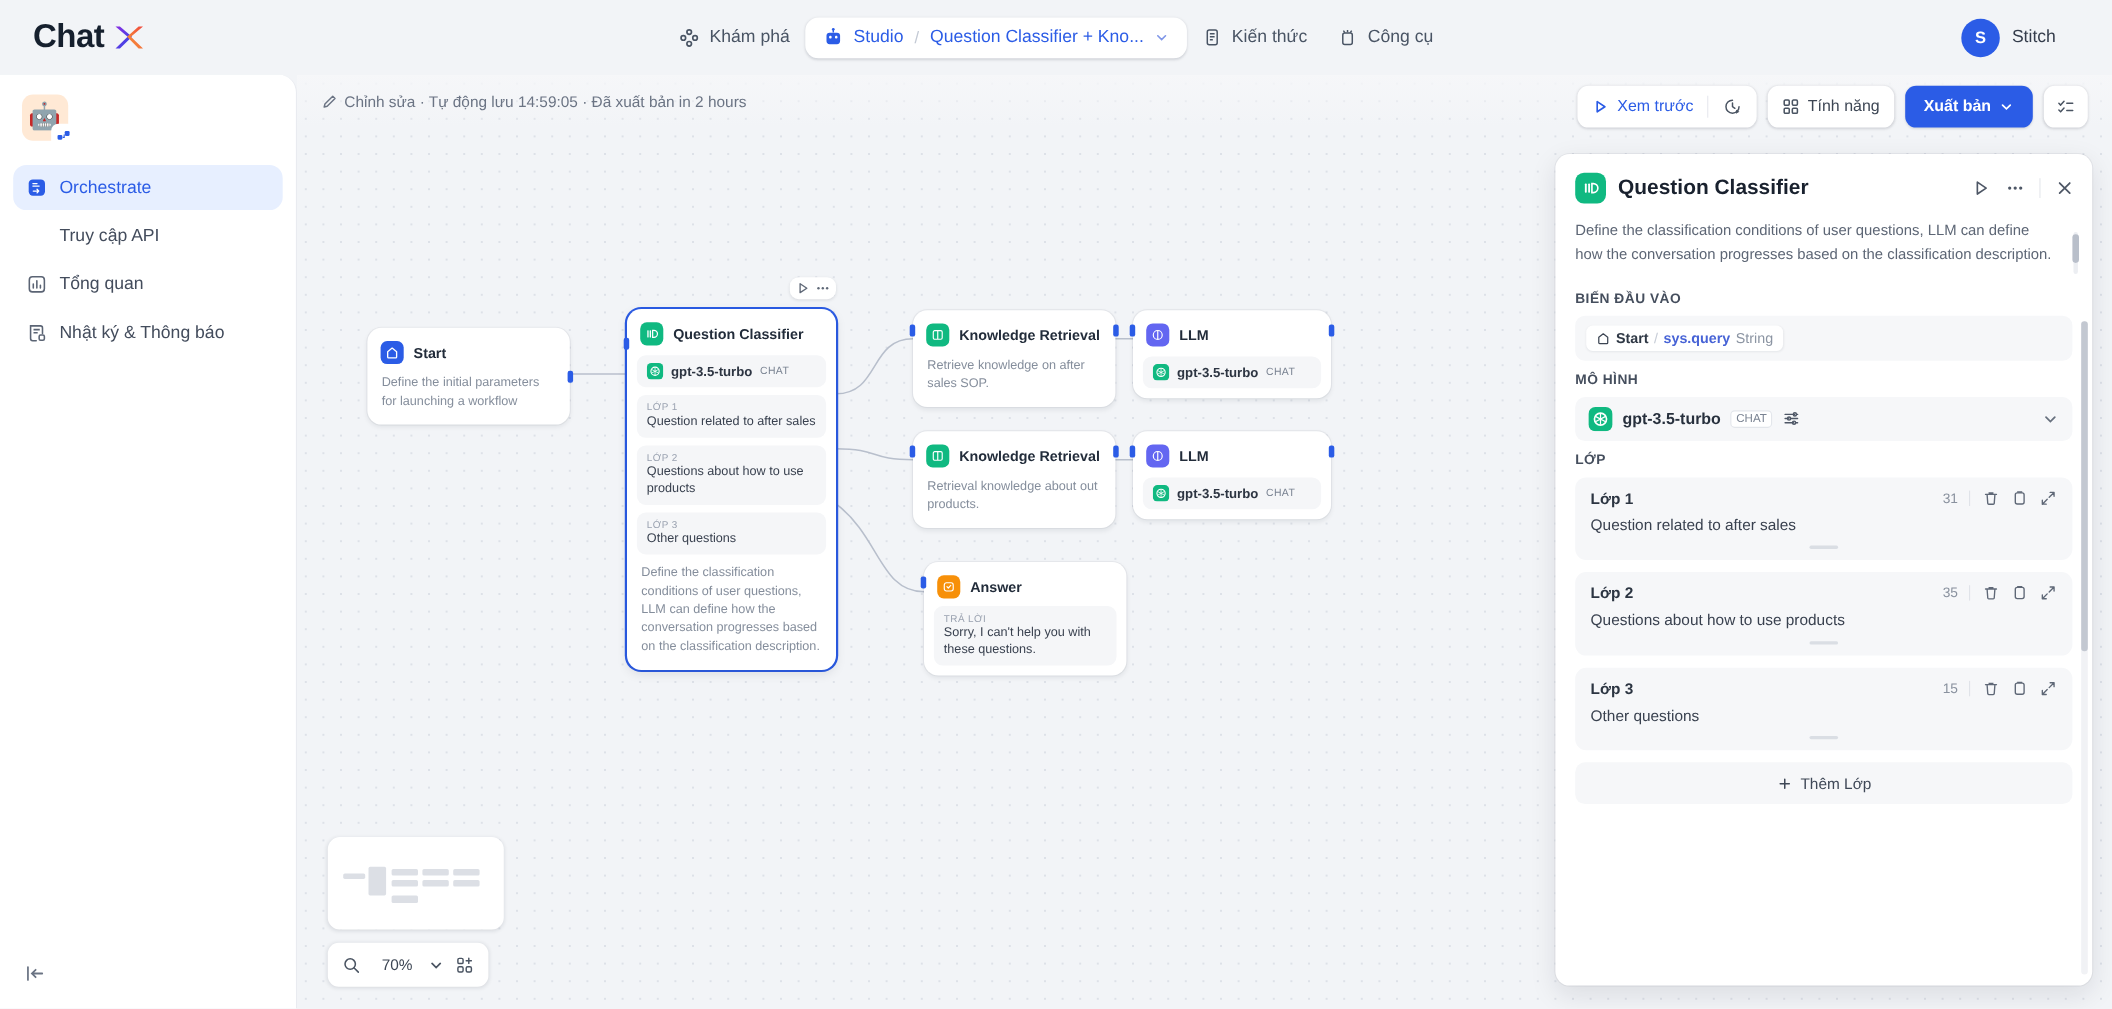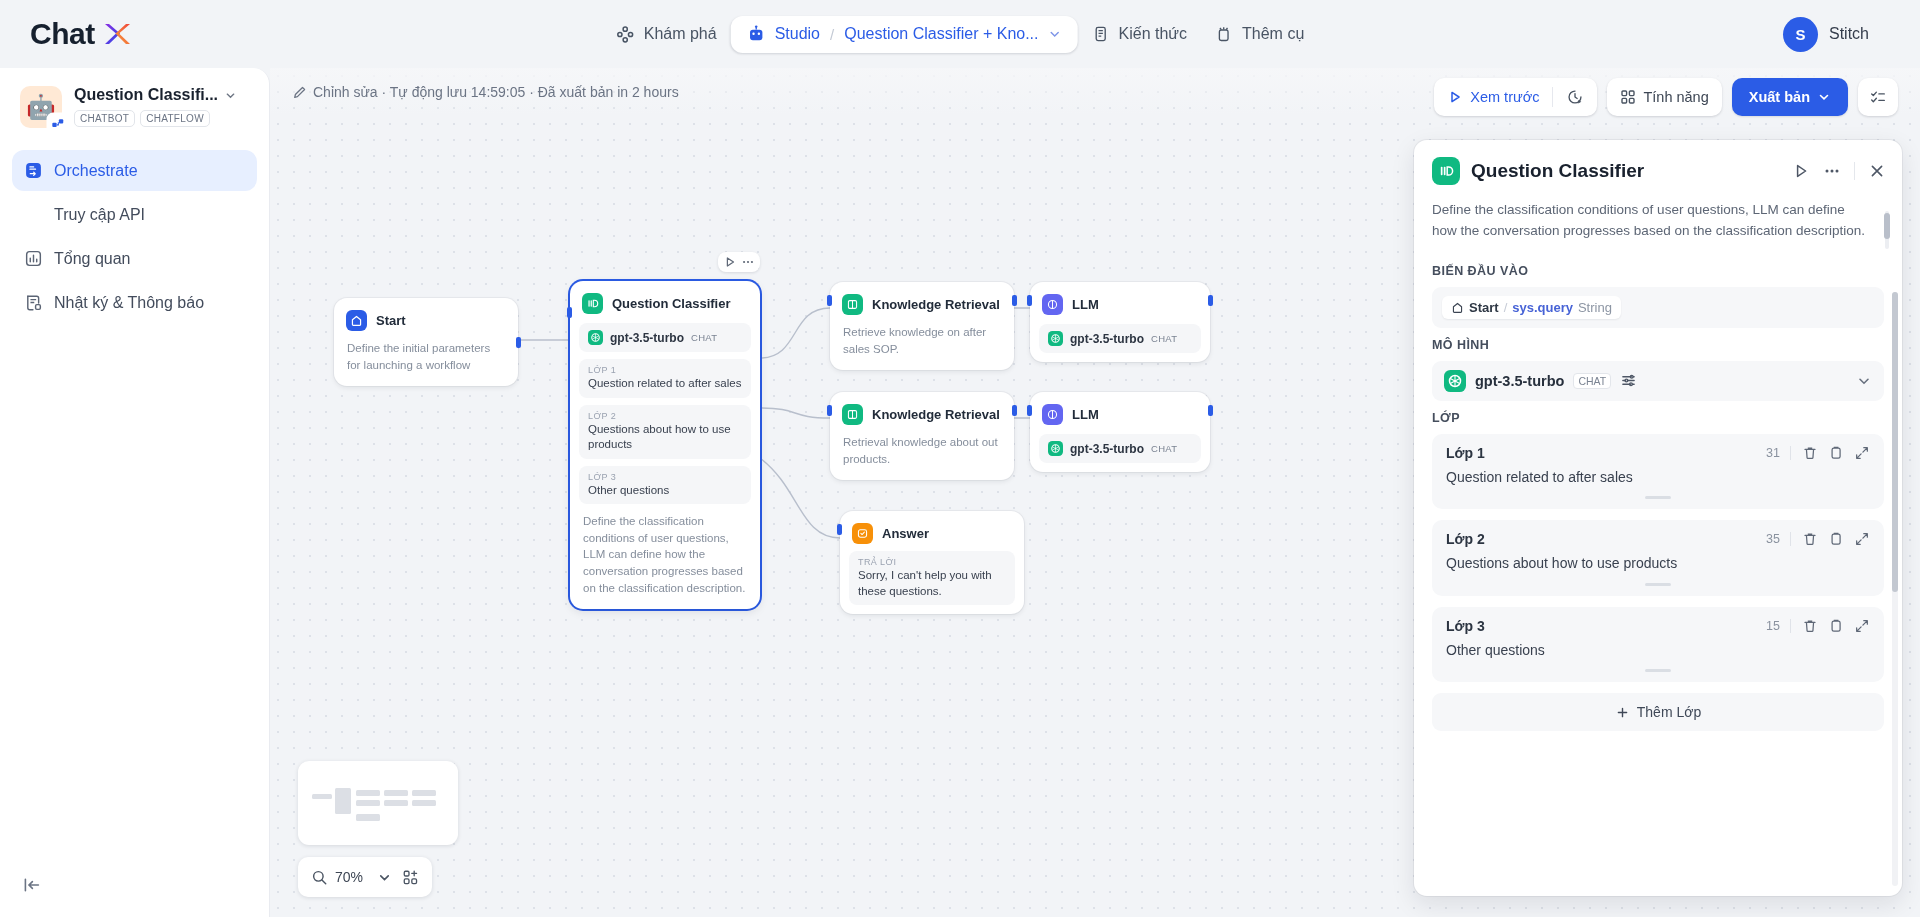--- a/index.html
+++ b/index.html
@@ -155,21 +155,21 @@
     background: #fff; border-radius: 11px; padding: 8px;
     box-shadow: 0 1px 4px rgba(16,24,40,0.12);
   }
   .minimap-inner { width: 100%; height: 100%; background: #fff; position: relative; }
   .mm-blk { position: absolute; background: #dcdfe5; border-radius: 1.5px; }
   .zoombar {
     position: absolute; left: 28px; bottom: 20px; height: 40px;
     background: #fff; border-radius: 10px; display: flex; align-items: center; gap: 4px;
     padding: 0 13px; box-shadow: 0 1px 4px rgba(16,24,40,0.12);
   }
-  .zoom-val { font-size: 14px; color: #3d4654; margin-left: 3px; }
+  .zoom-val { font-size: 14px; color: #3d4654; margin-left: 15px; }
 
   
   .panel {
     position: absolute; top: 140px; right: 18px; width: 488px; height: 756px;
     background: #fff; border-radius: 13px;
     box-shadow: 0 8px 24px rgba(16,24,40,0.10), 0 0 0 1px rgba(16,24,40,0.05);
     display: flex; flex-direction: column; overflow: hidden; z-index: 30;
   }
   .panel-head { display: flex; align-items: center; gap: 11px; padding: 17px 16px 10px 18px; }
   .panel-ico { width: 28px; height: 28px; border-radius: 8px; display: flex; align-items: center; justify-content: center; }
@@ -290,21 +290,21 @@
         <span>Kiến thức</span>
       </div>
 
       <div class="nav-item">
         <span>
           <svg width="18" height="18" viewBox="0 0 20 20" fill="none" stroke="#495464" stroke-width="1.5">
             <rect x="5.2" y="5.6" width="9.6" height="11.6" rx="2"></rect>
             <path d="M5.8 3.2l1.5 2M14.2 3.2l-1.5 2M10 2.6v2.3"></path>
           </svg>
         </span>
-        <span>Thêm cụ</span>
+        <span>Công cụ</span>
       </div>
     </div>
 
     <div class="user-zone">
       <div class="avatar">S</div>
       <span class="user-name">Stitch</span>
       <span>
         <svg width="14" height="14" viewBox="0 0 16 16" fill="none" stroke="#4a5costume" stroke-width="1.7" stroke-linecap="round">
           <path d="M4 6.3 L8 10.2 L12 6.3"></path>
         </svg>
@@ -315,34 +315,20 @@
   <div class="sidebar">
     <div class="app-card">
       <div class="app-icon-wrap">
         <div class="app-icon">🤖</div>
         <div class="app-badge">
           <svg width="14" height="14" viewBox="0 0 16 16">
             <rect x="1.5" y="6.5" width="5" height="5" rx="1.2" fill="#2b5ce6"></rect>
             <rect x="9" y="2.5" width="5" height="5" rx="1.2" fill="#2b5ce6"></rect>
             <path d="M6.8 9h1.6v-3" stroke="#2b5ce6" stroke-width="1.2" fill="none"></path>
           </svg>
-        </div>
-      </div>
-      <div class="app-meta">
-        <div class="app-title-row">
-          <span class="app-title">Question Classifi...</span>
-          <span>
-            <svg width="13" height="13" viewBox="0 0 16 16" fill="none" stroke="#6e7684" stroke-width="1.7" stroke-linecap="round">
-              <path d="M4 6.3 L8 10.2 L12 6.3"></path>
-            </svg>
-          </span>
-        </div>
-        <div class="app-tags">
-          <span class="tag">CHATBOT</span>
-          <span class="tag">CHATFLOW</span>
         </div>
       </div>
     </div>
 
     <div class="nav-list">
       <div class="side-item active">
         <span>
           <svg width="19" height="19" viewBox="0 0 20 20">
             <rect x="2.2" y="2.2" width="15.6" height="15.6" rx="4" fill="#2b5ce6"></rect>
             <path d="M6.2 6.2h4M6.2 8.6h6" stroke="#fff" stroke-width="1.2" stroke-linecap="round"></path>

